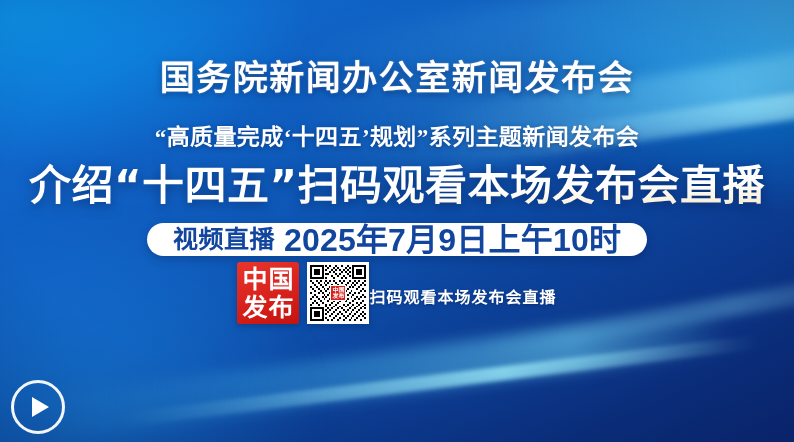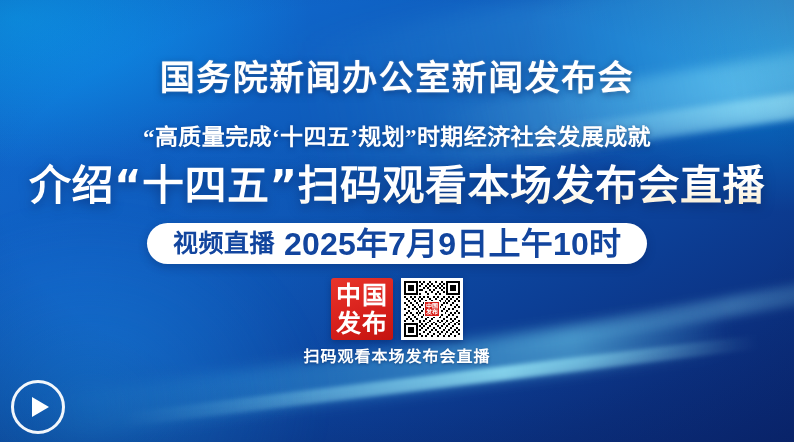--- a/index.html
+++ b/index.html
@@ -131,21 +131,21 @@
     background-image: linear-gradient(178deg, #ffffff 0%, #ffffff 58%, #fbf4e4 78%, #f4e3c2 100%);
     -webkit-background-clip: text;
     background-clip: text;
     color: transparent;
     -webkit-text-fill-color: transparent;
     filter: drop-shadow(0 3px 6px rgba(3,26,80,0.55));
   }
 
   .date-pill {
     margin-top: 11px;
-    height: 41px;
+    height: 33px;
     padding: 0 26px;
     display: flex;
     align-items: center;
     gap: 9px;
     background: #ffffff;
     border-radius: 22px;
     box-shadow: 0 3px 10px rgba(4,26,76,0.30);
     white-space: nowrap;
   }
   .pill-label {
@@ -160,23 +160,23 @@
     font-family: "Liberation Sans", "DejaVu Sans", sans-serif;
     font-weight: bold;
     font-size: 32px;
     line-height: 30px;
     color: #12459e;
     letter-spacing: 0.2px;
   }
 
   
   .qr-block {
-    margin-top: 14px;
-    display: flex;
-    flex-direction: column;
+    margin-top: 6px;
+    display: flex;
+    flex-direction: row;
     align-items: center;
   }
   .qr-row {
     display: flex;
     align-items: stretch;
     gap: 8px;
   }
   .brand-logo {
     width: 62px;
     height: 62px;
@@ -270,21 +270,21 @@
   <div class="streak streak-f"></div>
   <div class="streak streak-d"></div>
   <div class="streak streak-e"></div>
   <div class="glow-bl"></div>
   <div class="vignette"></div>
 
   <div class="content">
 
     <div class="main-title">国务院新闻办公室新闻发布会</div>
 
-    <div class="sub-title">“高质量完成‘十四五’规划”时期经济社会发展成就</div>
+    <div class="sub-title">“高质量完成‘十四五’规划”系列主题新闻发布会</div>
 
     <div class="headline">介绍“十四五”扫码观看本场发布会直播</div>
 
     <div class="date-pill">
       <span class="pill-label">视频直播</span>
       <span class="pill-date">2025年7月9日上午10时</span>
     </div>
 
     <div class="qr-block">
       <div class="qr-row">

